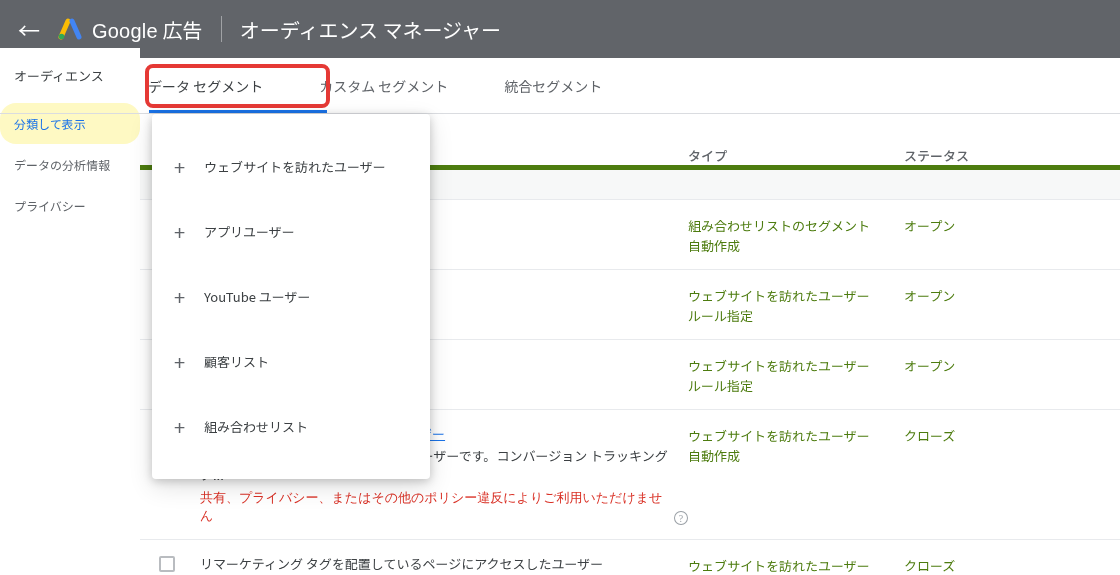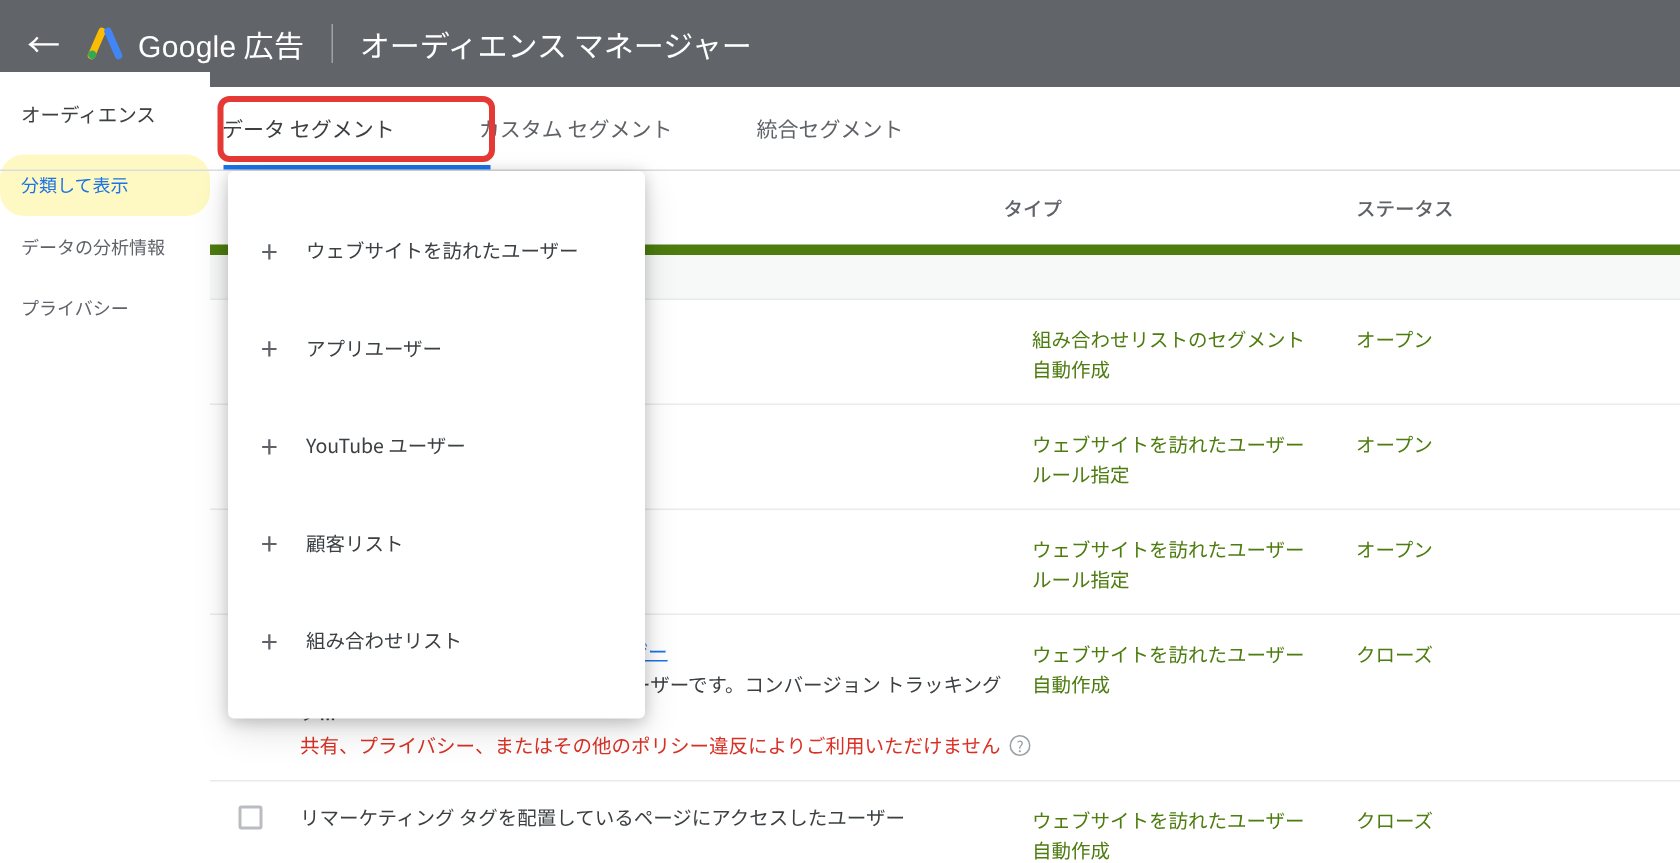--- a/index.html
+++ b/index.html
@@ -19,34 +19,34 @@
   .subtabs .highlight-box { position: absolute; left: 145px; top: 6px; width: 185px; height: 44px; border: 4px solid #e53935; border-radius: 8px; pointer-events: none; }
   .subtabs .active-underline { position: absolute; bottom: 0; left: 149px; width: 178px; height: 3px; background: #1a73e8; }
 
   .sidebar { position: absolute; left: 0; top: 48px; width: 140px; background: #fff; border-right: 0; }
   .sidebar .main-label { padding: 18px 14px; font-size: 13px; color: #3c4043; }
   .sidebar .item { padding: 12px 14px; font-size: 12px; color: #5f6368; cursor: pointer; }
   .sidebar .item.active { background: #fef9c3; color: #1a73e8; border-radius: 16px; }
 
   .content { position: absolute; left: 140px; top: 114px; right: 0; }
 
-  .table-header { display: flex; height: 56px; align-items: center; border-bottom: 7px solid #4d7c0f; gap: 19px; }
+  .table-header { display: flex; height: 56px; align-items: flex-end; border-bottom: 5px solid #4d7c0f; }
   .col-check { width: 54px; display: flex; justify-content: center; }
   .col-name { flex: 1; padding-left: 6px; }
   .col-type { width: 216px; padding-right: 10px; }
   .col-status { width: 216px; padding-right: 24px; }
   .th { color: #5f6368; font-weight: 500; font-size: 13px; }
 
   .spacer-row { height: 30px; background: #f7f8f8; border-bottom: 1px solid #e8eaed; }
 
   .row { display: flex; padding: 14px 0; border-bottom: 1px solid #e8eaed; align-items: flex-start; }
   .row .col-check input { width: 16px; height: 16px; margin-top: 2px; }
   .row .link { color: #1a73e8; text-decoration: underline; display: block; margin-bottom: 3px; font-size: 13px; cursor: pointer; }
   .row .desc { color: #3c4043; font-size: 13px; margin-bottom: 3px; }
-  .row .warning { color: #d93025; font-size: 13px; display: inline-flex; align-items: center; }
+  .row .warning { color: #d93025; font-size: 13px; display: inline-flex; align-items: flex-end; font-family: Liberation Serif, serif; }
   .row .q { width: 14px; height: 14px; border: 1px solid #9aa0a6; border-radius: 50%; font-size: 10px; color: #9aa0a6; display: inline-flex; align-items: center; justify-content: center; margin-left: 6px; }
   .row .col-type, .row .col-status { font-size: 13px; color: #4d7c0f; line-height: 1.5; padding-top: 2px; }
 
   .dropdown { position: absolute; left: 152px; top: 114px; width: 278px; background: #fff; border-radius: 4px; box-shadow: 0 2px 10px rgba(0,0,0,0.2), 0 8px 24px rgba(0,0,0,0.12); padding: 20px 0; z-index: 50; }
   .dropdown .opt { display: flex; align-items: center; padding: 18px 22px; cursor: pointer; }
   .dropdown .plus { font-size: 20px; color: #5f6368; width: 30px; }
   .dropdown .lbl { font-size: 13px; color: #3c4043; }
 
   .checkbox { appearance: none; width: 18px; height: 18px; border: 2px solid #b9bcc0; border-radius: 2px; cursor: pointer; }
 </style>

